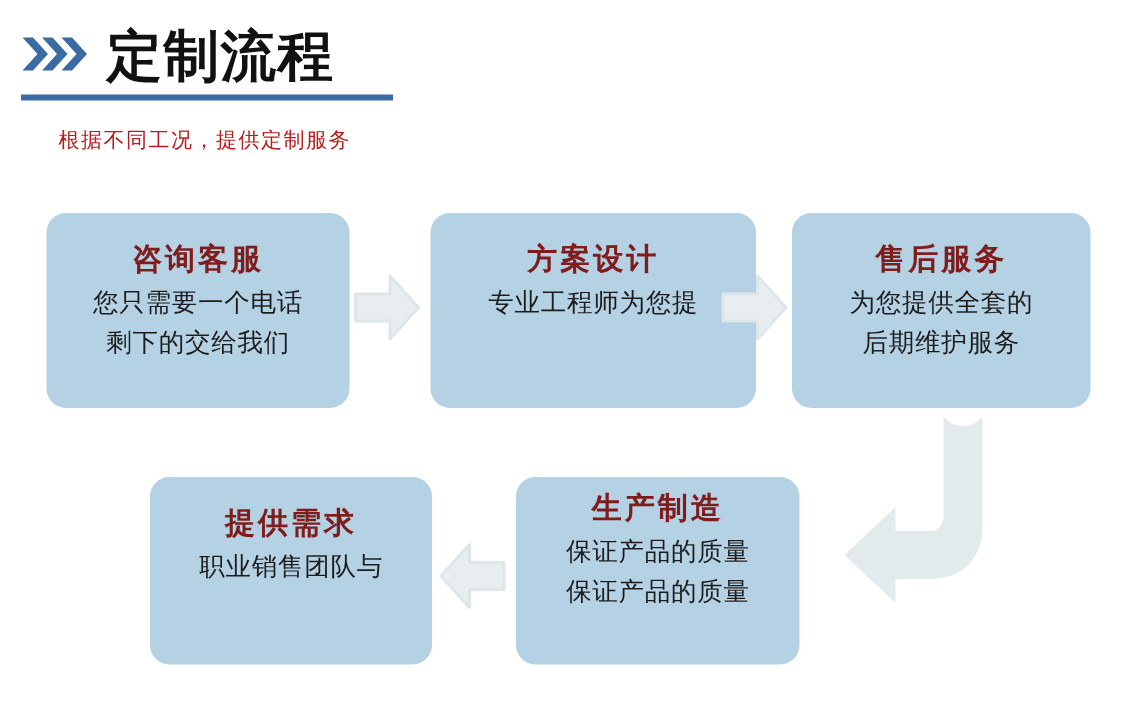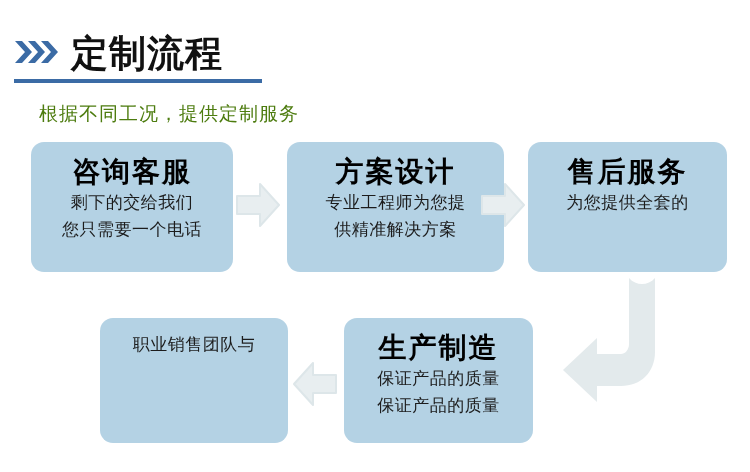--- a/index.html
+++ b/index.html
@@ -12,21 +12,21 @@
     background: #ffffff;
     font-family: "DejaVu Sans", "Liberation Sans", sans-serif;
     overflow: hidden;
     position: relative;
   }
 
   
   #header {
     position: absolute;
     left: 0;
-    top: 16px;
+    top: 0;
     width: 688px;
     height: 130px;
   }
   #title-row {
     position: absolute;
     left: 14px;
     top: 14px;
     display: flex;
     align-items: center;
     height: 48px;
@@ -48,42 +48,42 @@
     left: 14px;
     top: 63px;
     width: 248px;
     height: 4px;
     background: #3b6ba5;
   }
   #page-subtitle {
     position: absolute;
     left: 39px;
     top: 85px;
-    font-size: 19px;
-    color: #4d7c0f;
+    font-size: 14px;
+    color: #b91c1c;
     letter-spacing: 1px;
     white-space: nowrap;
   }
 
   
   .flow-box {
     position: absolute;
     background: #b4d2e4;
     border-radius: 13px;
     box-sizing: border-box;
     display: flex;
     flex-direction: column;
     align-items: center;
     justify-content: flex-start;
     overflow: hidden;
   }
   .box-heading {
-    font-size: 28px;
+    font-size: 20px;
     font-weight: bold;
-    color: #000000;
+    color: #7f1d1d;
     letter-spacing: 2px;
     line-height: 34px;
     white-space: nowrap;
   }
   .box-desc {
     font-family: "DejaVu Serif", "Liberation Serif", serif;
     font-size: 17px;
     color: #1c1c1c;
     line-height: 27px;
     text-align: center;
@@ -91,21 +91,21 @@
     white-space: nowrap;
   }
 
   
   #box-consult  { left: 31px;  top: 142px; width: 202px; height: 130px; padding-top: 13px; }
   #box-design   { left: 287px; top: 142px; width: 217px; height: 130px; padding-top: 13px; }
   #box-service  { left: 528px; top: 142px; width: 199px; height: 130px; padding-top: 13px; }
 
   
   #box-demand   { left: 100px; top: 318px; width: 188px; height: 125px; padding-top: 13px; }
-  #box-produce  { left: 344px; top: 318px; width: 189px; height: 125px; padding-top: 13px; }
+  #box-produce  { left: 344px; top: 318px; width: 189px; height: 125px; padding-top: 3px; }
 
   
   .arrow-glyph {
     position: absolute;
   }
   #arrow-1-2  { left: 234px; top: 179px; }
   #arrow-2-3  { left: 479px; top: 179px; }
   #arrow-wrap { left: 557px; top: 272px; }
   #arrow-5-4  { left: 291px; top: 358px; }
 </style>
@@ -126,41 +126,42 @@
   </div>
 
   <div id="title-underline"></div>
 
   <div id="page-subtitle">根据不同工况，提供定制服务</div>
 </div>
 
 <div class="flow-box" id="box-consult">
   <div class="box-heading">咨询客服</div>
   <div class="box-desc">
+    <div>您只需要一个电话</div>
     <div>剩下的交给我们</div>
-    <div>您只需要一个电话</div>
   </div>
 </div>
 
 <div class="flow-box" id="box-design">
   <div class="box-heading">方案设计</div>
   <div class="box-desc">
     <div>专业工程师为您提</div>
-    <div>供精准解决方案</div>
   </div>
 </div>
 
 <div class="flow-box" id="box-service">
   <div class="box-heading">售后服务</div>
   <div class="box-desc">
     <div>为您提供全套的</div>
+    <div>后期维护服务</div>
   </div>
 </div>
 
 <div class="flow-box" id="box-demand">
+  <div class="box-heading">提供需求</div>
   <div class="box-desc">
     <div>职业销售团队与</div>
   </div>
 </div>
 
 <div class="flow-box" id="box-produce">
   <div class="box-heading">生产制造</div>
   <div class="box-desc">
     <div>保证产品的质量</div>
     <div>保证产品的质量</div>

